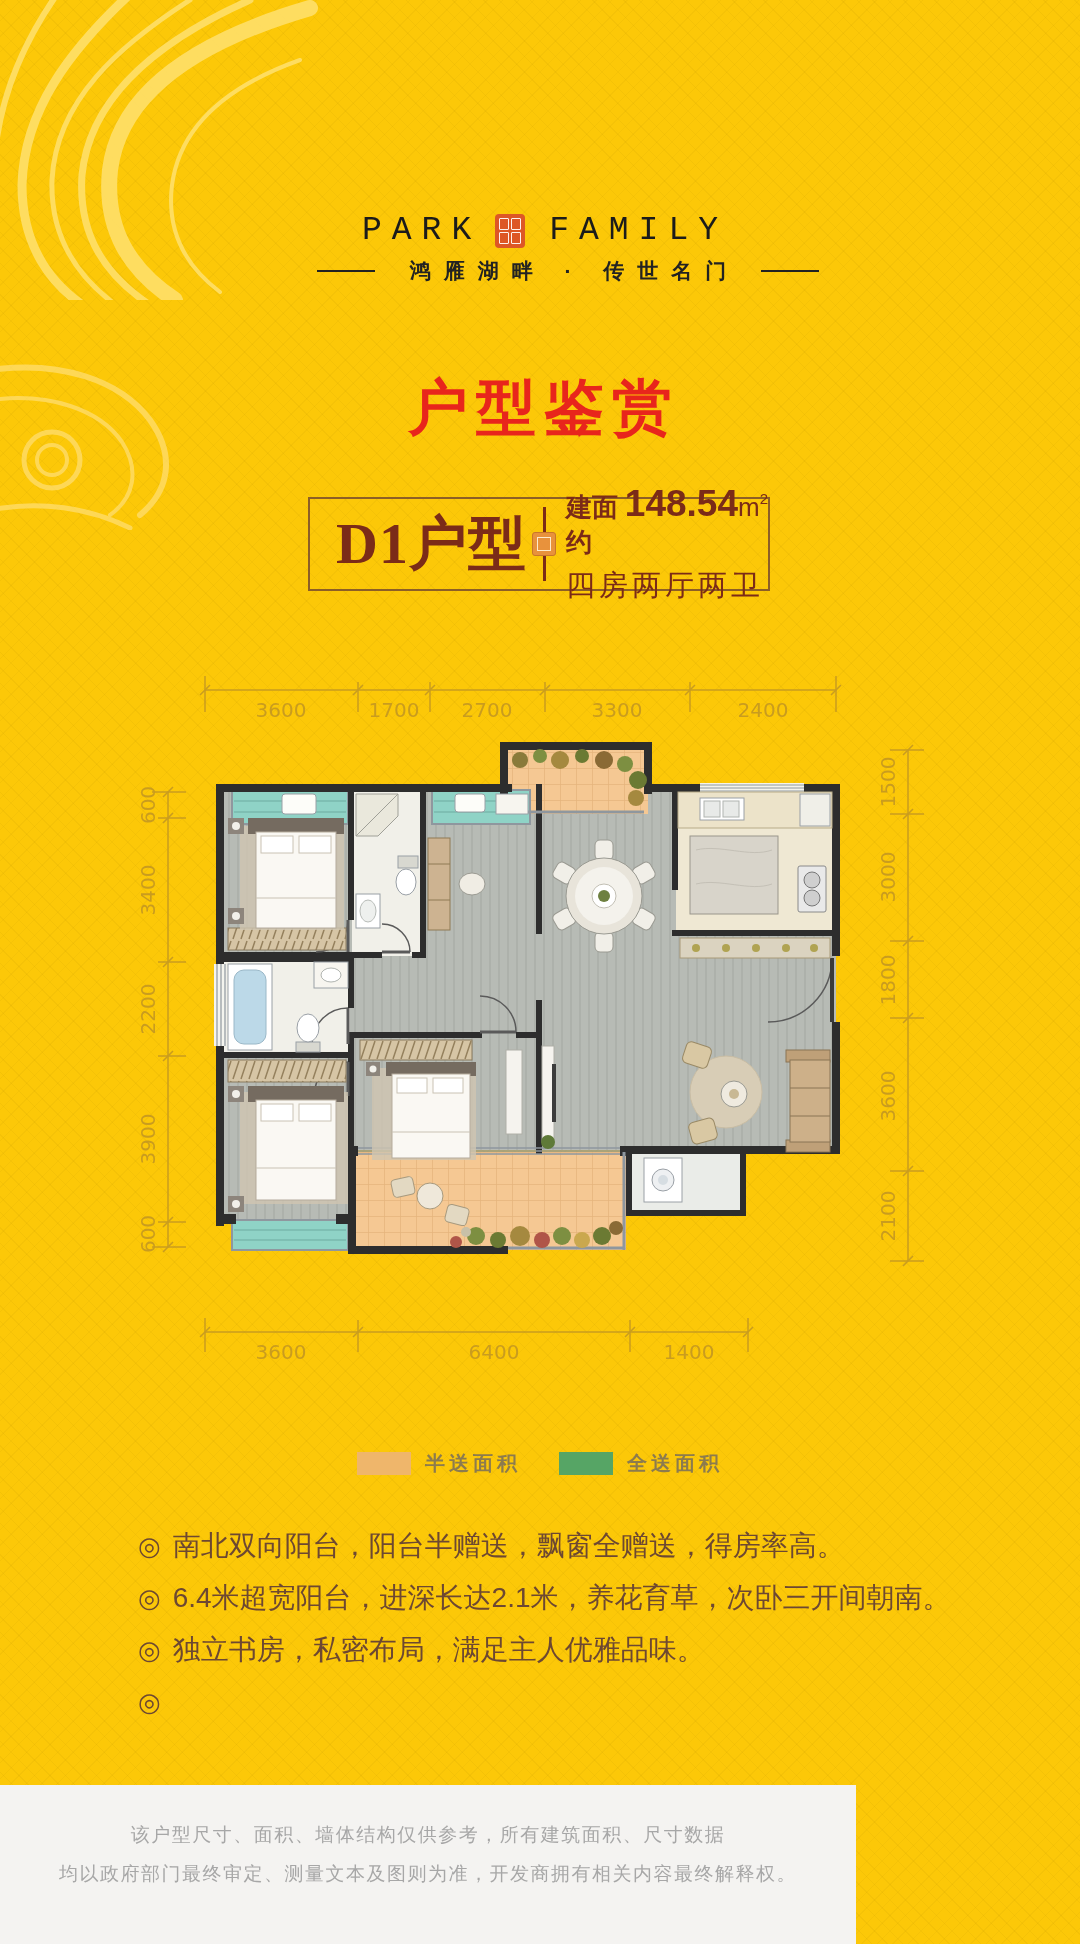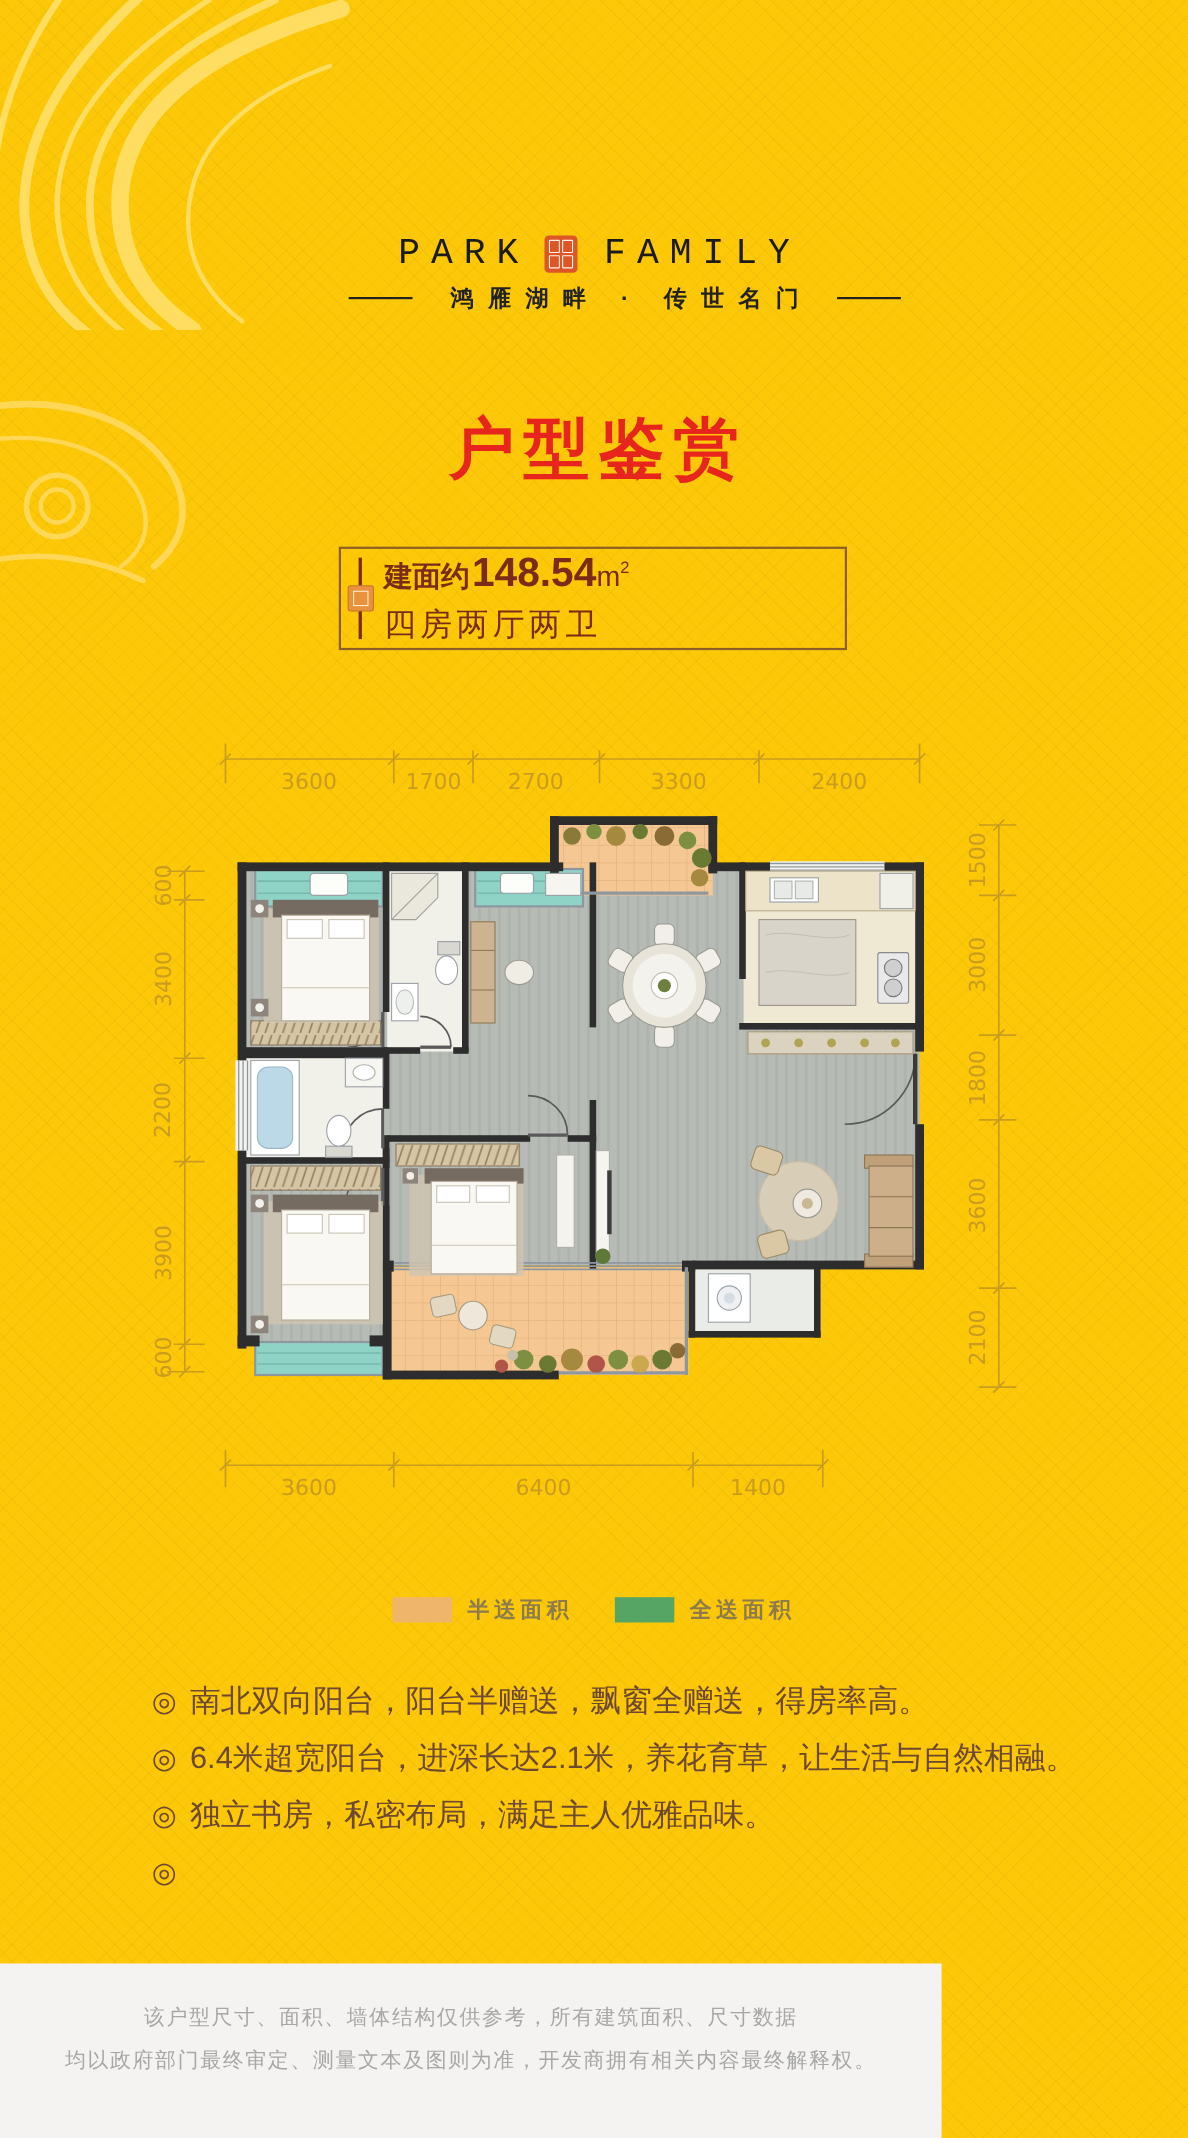--- a/index.html
+++ b/index.html
@@ -121,20 +121,21 @@
   </div>
   <div class="abs tagline">
     <span class="dash"></span>
     <span class="txt">鸿雁湖畔 · 传世名门</span>
     <span class="dash"></span>
   </div>
 
   <div class="abs section-title">户型鉴赏</div>
 
   <div class="abs unit-card">
+    <span class="unit-name">D1户型</span>
     <span class="unit-divider">
       <span class="mini-seal">
           <i></i>
         </span>
     </span>
     <span class="unit-info">
       <span class="area-row">
         <span class="area-label">建面约</span>
         <span class="area-value">148.54</span>
         <span class="area-unit">m</span>
@@ -455,21 +456,21 @@
     <span class="lab">全送面积</span>
   </div>
 
   <ul class="abs features">
     <li>
       <span class="bullet">◎</span>
       <span>南北双向阳台，阳台半赠送，飘窗全赠送，得房率高。</span>
     </li>
     <li>
       <span class="bullet">◎</span>
-      <span>6.4米超宽阳台，进深长达2.1米，养花育草，让生活与自然相融。</span>
+      <span>6.4米超宽阳台，进深长达2.1米，养花育草，次卧三开间朝南。</span>
     </li>
     <li>
       <span class="bullet">◎</span>
       <span>独立书房，私密布局，满足主人优雅品味。</span>
     </li>
     <li>
       <span class="bullet">◎</span>
     </li>
   </ul>
 

